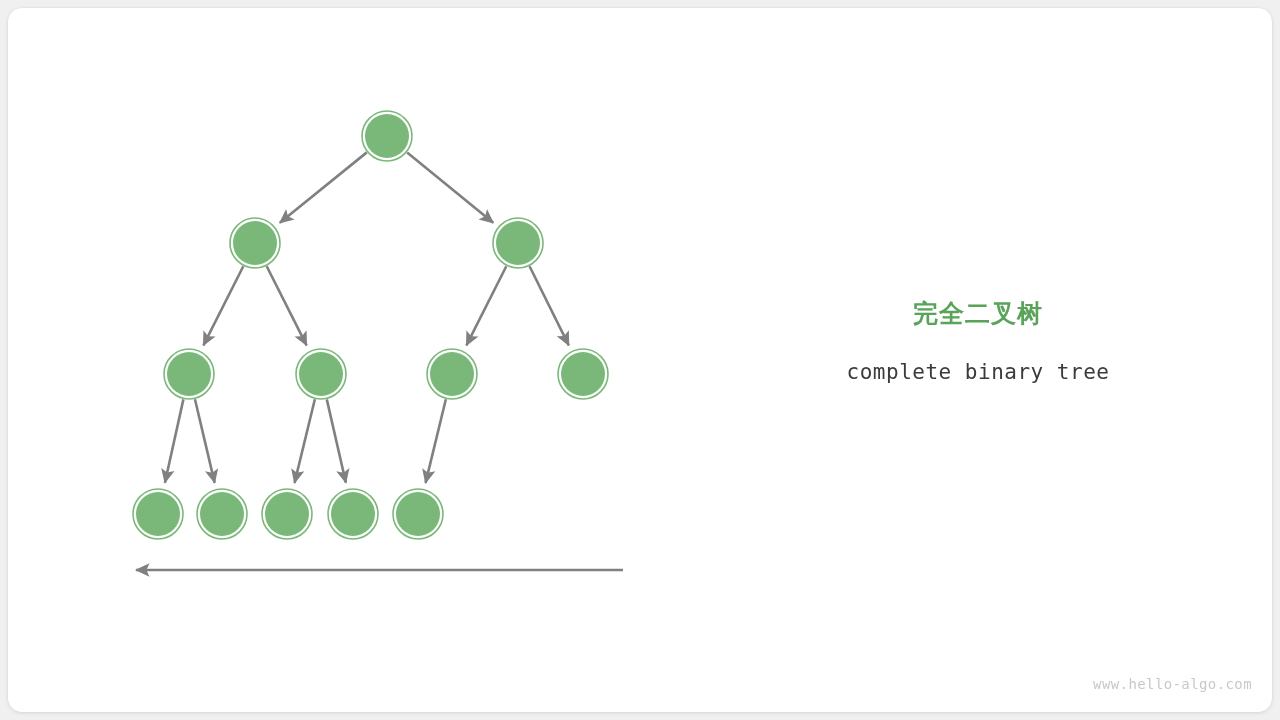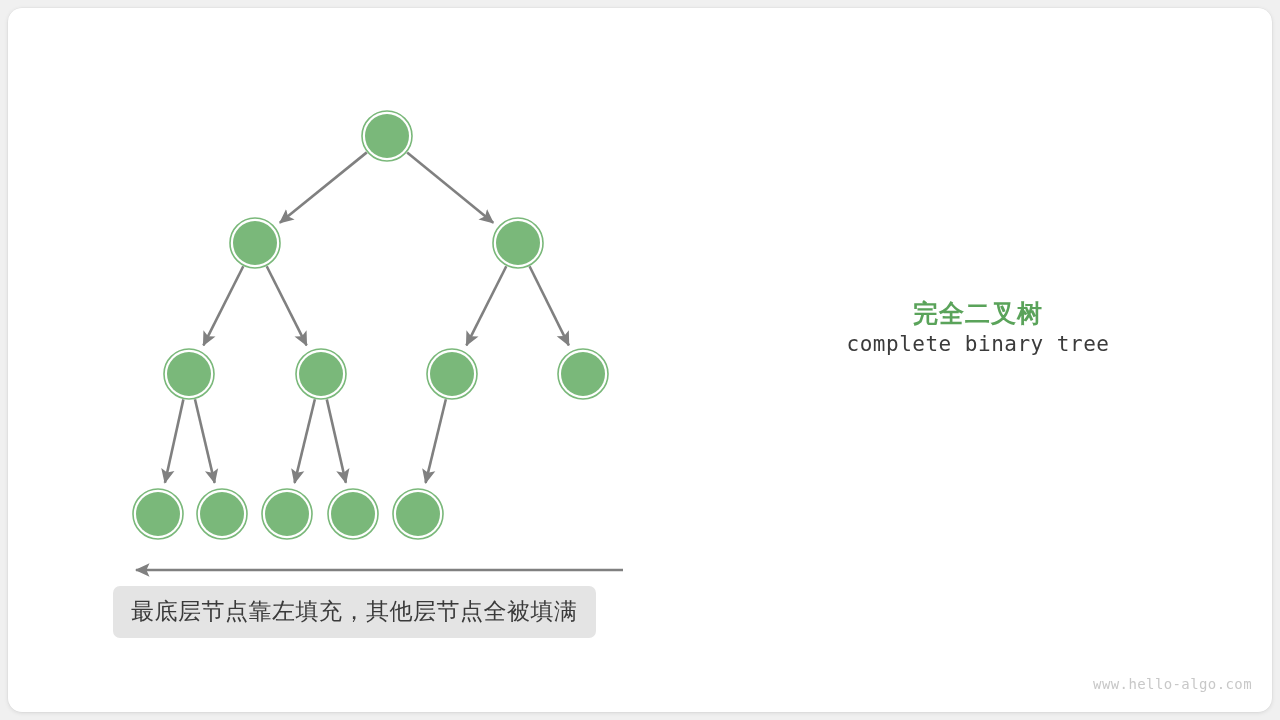--- a/index.html
+++ b/index.html
@@ -44,21 +44,21 @@
   }
   .legend-title {
     font-family: "Liberation Sans", "DejaVu Sans", sans-serif;
     font-size: 25px;
     font-weight: bold;
     color: #5aa35a;
     letter-spacing: 1px;
     line-height: 34px;
   }
   .legend-sub {
-    margin-top: 0;
+    margin-top: 28px;
     font-family: "DejaVu Sans Mono", "Liberation Mono", monospace;
     font-size: 21px;
     color: #3b3b3b;
     letter-spacing: 0.5px;
     line-height: 28px;
   }
   .caption-box {
     position: absolute;
     left: 105px;
     top: 578px;
@@ -176,18 +176,17 @@
       <g id="direction-layer">
           <line x1="615" y1="562" x2="128" y2="562" stroke="#808080" stroke-width="2.6" marker-end="url(#arrowhead-flat)"></line>
         </g>
     </svg>
 
     <div class="legend">
       <div class="legend-title">完全二叉树</div>
       <div class="legend-sub">complete binary tree</div>
     </div>
 
-    <div class="caption-box">最底层节点靠左填充，其他层节点全被填满</div>
 
     <div class="footer-url">www.hello-algo.com</div>
 
   </div>
 </div>
 
 </body></html>

